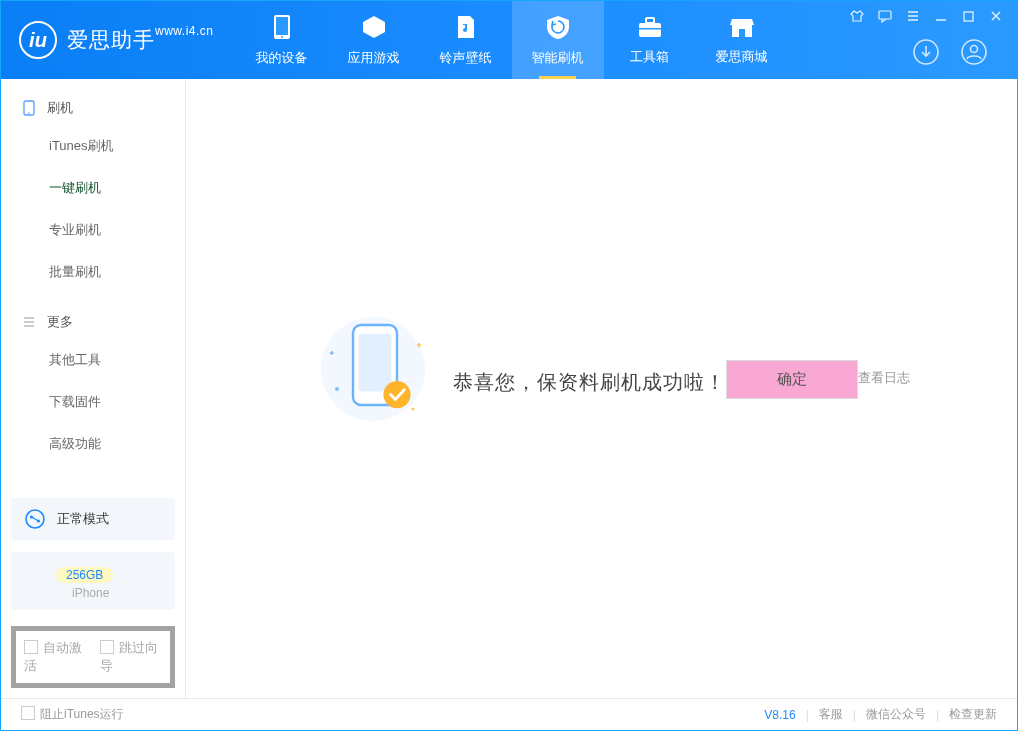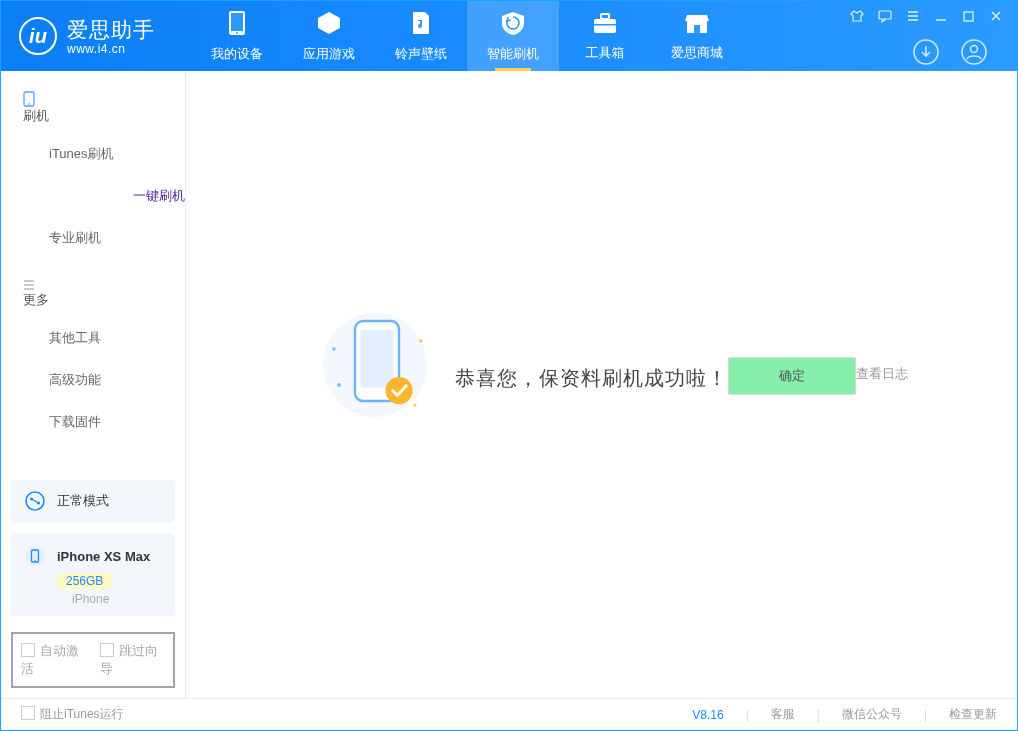--- a/index.html
+++ b/index.html
@@ -1,72 +1,72 @@
 <!DOCTYPE html>
 <html><head>
 <meta charset="utf-8">
 <style>
   * { box-sizing: border-box; margin: 0; padding: 0; }
   body { font-family: "Microsoft YaHei", "PingFang SC", sans-serif; background: #fff; width: 1018px; height: 731px; overflow: hidden; border: 1px solid #14a5ff; display: flex; flex-direction: column; }
 
   
-  .header { background: linear-gradient(90deg, #0a7ef5 0%, #1a8cff 50%, #2b9aff 100%); height: 70px; display: flex; align-items: stretch; position: relative; }
+  .header { background: linear-gradient(90deg, #0a7ef5 0%, #1a8cff 50%, #2b9aff 100%); height: 78px; display: flex; align-items: stretch; position: relative; }
   .logo-area { display: flex; align-items: center; padding: 0 22px 0 18px; min-width: 190px; }
   .logo-circle { width: 38px; height: 38px; border-radius: 50%; border: 2px solid #fff; display: flex; align-items: center; justify-content: center; color: #fff; font-weight: bold; font-size: 20px; margin-right: 10px; font-style: italic; }
-  .logo-text { color: #fff; display: flex; flex-direction: column; }
+  .logo-text { color: #fff; display: flex; }
   .logo-text .title { font-size: 21px; font-weight: 500; letter-spacing: 1px; }
   .logo-text .sub { font-size: 12px; margin-top: -2px; letter-spacing: 0.5px; }
 
   .tabs { display: flex; align-items: stretch; }
   .tab { width: 92px; display: flex; flex-direction: column; align-items: center; justify-content: center; color: #fff; font-size: 13px; cursor: pointer; position: relative; }
   .tab.active { background: rgba(255,255,255,0.18); }
   .tab .icon { margin-bottom: 6px; }
   .tab.active::before { content: ""; position: absolute; bottom: 0; left: 30%; right: 30%; height: 3px; background: #ffd24b; }
 
   .window-controls { position: absolute; top: 8px; right: 14px; display: flex; gap: 14px; align-items: center; }
   .window-controls span { color: #dff0ff; font-size: 14px; cursor: pointer; display: inline-flex; }
   .right-side-icons { position: absolute; right: 28px; top: 36px; display: flex; gap: 18px; }
   .rsvg { width: 30px; height: 30px; display:inline-flex; align-items:center; justify-content:center; }
 
   
   .body { flex: 1; display: flex; overflow: hidden; }
   .sidebar { width: 185px; border-right: 1px solid #eaeaea; display: flex; flex-direction: column; font-size: 13px; color: #555; }
-  .side-section-header { display: flex; align-items: flex-start; padding: 20px 0 8px 22px; color: #555; font-size: 13px; flex-direction: column; }
+  .side-section-header { display: flex; align-items: center; padding: 20px 0 8px 22px; color: #555; font-size: 13px; }
   .side-section-header .ico { width: 14px; margin-right: 10px; display: inline-flex; color: #5b9dff; }
   .subitem { padding: 12px 0 12px 48px; cursor: pointer; color: #666; }
-  .subitem.active { color: #4c1d95; text-align: right; }
+  .subitem.active { color: #14532d; }
   .sidebar-fill { flex: 1; }
 
   .mode-card, .device-card {
     margin: 6px 10px; background: #f3f7fb; border-radius: 4px; padding: 10px 12px; display: flex; align-items: center;
   }
   .mode-card { height: 42px; }
   .mode-ico, .dev-ico { width: 24px; height: 24px; display:inline-flex; align-items:center; justify-content:center; margin-right: 10px; }
   .mode-card span.label { color: #333; font-size: 13px; }
   .device-card { display:block; }
   .dev-row { display:flex; align-items:center; }
   .dev-name { color: #333; font-weight: 600; font-size: 13px; }
   .dev-chip { display:inline-block; background:#fef9c3; color:#1a8cff; border-radius:10px; padding: 1px 10px; font-size: 12px; margin-top: 5px; margin-left: 33px; }
   .dev-sub { color:#aaa; font-size:12px; margin-left:33px; margin-top:3px;padding-left:16px; }
 
-  .bottom-check-row { margin: 10px 10px 10px 10px; border: 2px solid #a3a3a3; padding: 8px 8px; display: flex; gap: 14px; align-items: center; color: #aaa; font-size: 13px; }
+  .bottom-check-row { margin: 10px 10px 10px 10px; border: 5px solid #a3a3a3; padding: 8px 8px; display: flex; gap: 14px; align-items: center; color: #aaa; font-size: 13px; }
   .cb { width: 14px; height: 14px; border: 1px solid #ccc; display: inline-block; margin-right: 5px; vertical-align: -2px; background:#fff; }
 
   
   .main { flex: 1; position: relative; display: flex; flex-direction: column; align-items: center; justify-content: center; }
   .hero { display:flex; align-items:center; margin-top: -40px; }
   .phone-illus { position: relative; width: 160px; height: 150px; display:flex; align-items:center; justify-content:center; }
   .success-msg { font-size: 20px; color: #444; margin-top: 28px; letter-spacing: 1px; }
-  .confirm-btn { margin-top: 22px; border: 1px solid #dcdcdc; background: #86efac; padding: 9px 50px; font-size: 13px; color: #555; cursor: pointer; }
+  .confirm-btn { margin-top: 22px; border: 1px solid #dcdcdc; background: #f9a8d4; padding: 9px 50px; font-size: 15px; color: #555; cursor: pointer; }
   .log-link { color: #999; font-size: 13px; margin-top: 18px; cursor: pointer; }
 
   
   .footer { height: 32px; border-top: 1px solid #eaeaea; display: flex; align-items: center; padding: 0 20px; font-size: 12px; color: #999; }
   .footer .left { display: flex; align-items: flex-end; gap: 6px; }
-  .footer .right { margin-left: auto; display: flex; align-items: center; gap: 22px; }
+  .footer .right { margin-left: auto; display: flex; align-items: center; gap: 10px; }
   .footer .sep { color: #ddd; }
   .footer .ver { color: #1a8cff; }
   .footer .lnk { cursor:pointer; }
 </style>
 </head>
 <body>
 
 <div class="header">
   <div class="logo-area">
     <div class="logo-circle">iu</div>
@@ -193,58 +193,49 @@
         <svg width="12" height="16" viewBox="0 0 12 16">
             <rect x="1" y="1" width="10" height="14" rx="1.5" fill="none" stroke="#5b9dff" stroke-width="1.3"></rect>
             <circle cx="6" cy="13" r="0.8" fill="#5b9dff"></circle>
           </svg>
       </span>
       <span>刷机</span>
     </div>
     <div class="subitem">iTunes刷机</div>
     <div class="subitem active">一键刷机</div>
     <div class="subitem">专业刷机</div>
+    <div class="subitem">批量刷机</div>
 
     <div class="side-section-header">
       <span class="ico" style="color:#bbb">
         <svg width="12" height="12" viewBox="0 0 12 12">
             <path d="M1 2 H11 M1 6 H11 M1 10 H11" stroke="#bbb" stroke-width="1.4"></path>
           </svg>
       </span>
       <span>更多</span>
     </div>
     <div class="subitem">其他工具</div>
+    <div class="subitem">下载固件</div>
     <div class="subitem">高级功能</div>
-    <div class="subitem">下载固件</div>
 
     <div class="sidebar-fill"></div>
 
     <div class="mode-card">
       <span class="mode-ico">
         <svg width="22" height="22" viewBox="0 0 22 22">
             <circle cx="11" cy="11" r="9" fill="none" stroke="#1a8cff" stroke-width="1.6"></circle>
             <circle cx="7.5" cy="9" r="1.6" fill="#1a8cff"></circle>
             <circle cx="14.5" cy="13" r="1.6" fill="#1a8cff"></circle>
             <path d="M7.5 9 L14.5 13" stroke="#1a8cff" stroke-width="1.2"></path>
           </svg>
       </span>
       <span class="label">正常模式</span>
     </div>
 
     <div class="device-card">
-      <div class="dev-row">
-        <span class="dev-ico">
-          <svg width="20" height="22" viewBox="0 0 20 22">
-              <circle cx="10" cy="11" r="10" fill="#e6f1ff"></circle>
-              <rect x="6.5" y="5" width="7" height="12" rx="1.2" fill="none" stroke="#1a8cff" stroke-width="1.3"></rect>
-              <circle cx="10" cy="15.2" r="0.7" fill="#1a8cff"></circle>
-            </svg>
-        </span>
-        <span class="dev-name">iPhone XS Max</span>
-      </div>
       <span class="dev-chip">256GB</span>
       <div class="dev-sub">iPhone</div>
     </div>
 
     <div class="bottom-check-row">
       <label><span class="cb"></span><span>自动激活</span></label>
       <label><span class="cb"></span><span>跳过向导</span></label>
     </div>
   </div>
 

